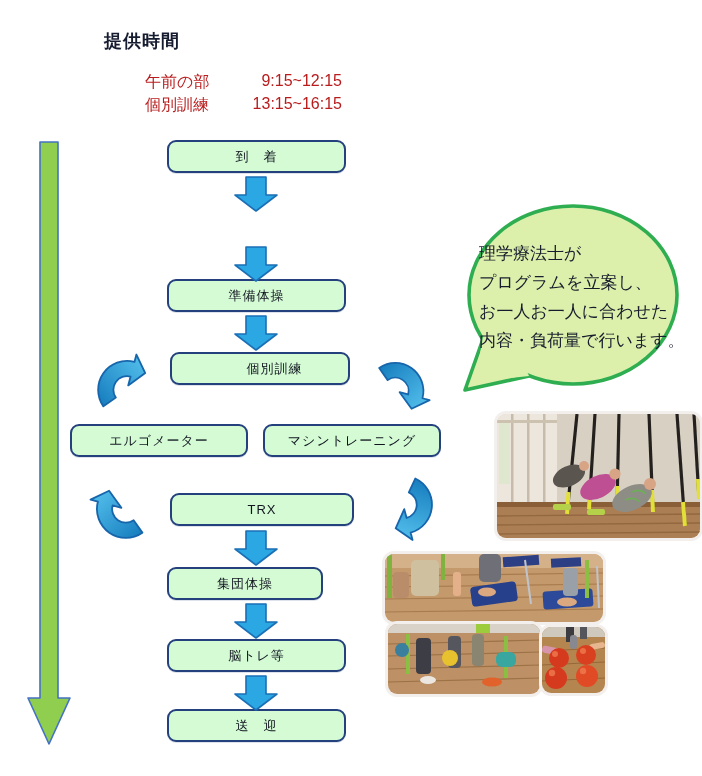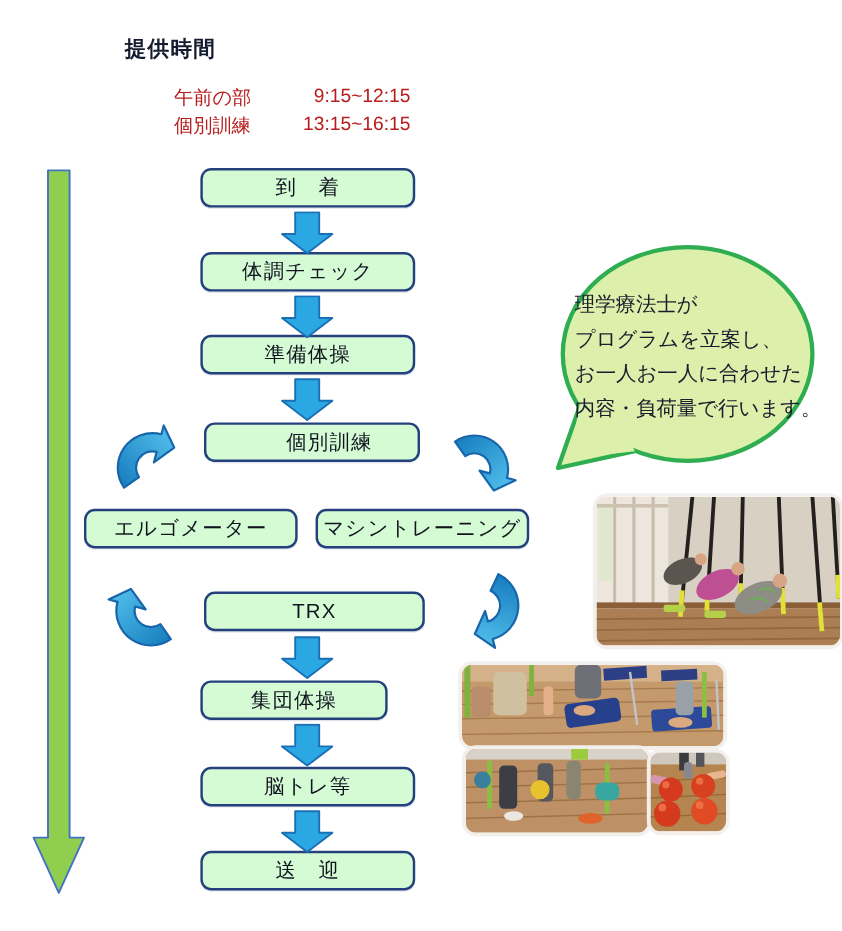--- a/index.html
+++ b/index.html
@@ -10,21 +10,21 @@
   }
   .abs{position:absolute;}
   
   #title{left:104px;top:29px;font-size:18px;font-weight:700;letter-spacing:1px;color:#161c30;}
   .session-row{left:145px;width:197px;height:23px;display:flex;justify-content:space-between;
     font-size:16px;font-weight:500;color:#b91c1c;}
   
   .fbox{
     box-sizing:border-box;height:33px;background:#d4fbd4;border:2px solid #24417e;border-radius:9px;
     display:flex;align-items:center;justify-content:center;
-    font-size:17px;font-weight:500;letter-spacing:1px;color:#10141f;
+    font-size:13px;font-weight:500;letter-spacing:1px;color:#10141f;
     box-shadow:0 1px 0 rgba(30,60,120,.15);
   }
   .varrow,.carrow{display:block;}
   
   #bubble-text{left:479px;top:239px;width:215px;font-size:17px;line-height:29px;
     font-weight:400;color:#181c2c;}
   
   .photo{border-radius:9px;overflow:hidden;box-shadow:0 0 0 3px #f3efec;}
   .photo svg{display:block;}
   #defs-holder{position:absolute;width:0;height:0;overflow:hidden;}
@@ -54,23 +54,20 @@
     <span>個別訓練</span>
     <span>13:15~16:15</span>
   </div>
 
   <svg class="abs" style="left:26px;top:140px;" width="46" height="610" viewBox="0 0 46 610">
     <polygon points="14,2 32,2 32,558 44,558 23,604 2,558 14,558" fill="#8fce4e" stroke="#4472c4" stroke-width="1.6" stroke-linejoin="round"></polygon>
   </svg>
 
   <div class="abs fbox" style="left:167px;top:140px;width:179px;">
       <span>到　着</span>
-    </div>
-  <div class="abs fbox" style="left:167px;top:210px;width:179px;">
-      <span>体調チェック</span>
     </div>
   <div class="abs fbox" style="left:167px;top:279px;width:179px;">
       <span>準備体操</span>
     </div>
   <div class="abs fbox" style="left:170px;top:352px;width:180px;padding-left:29px;">
       <span>個別訓練</span>
     </div>
   <div class="abs fbox" style="left:70px;top:424px;width:178px;">
       <span>エルゴメーター</span>
     </div>

